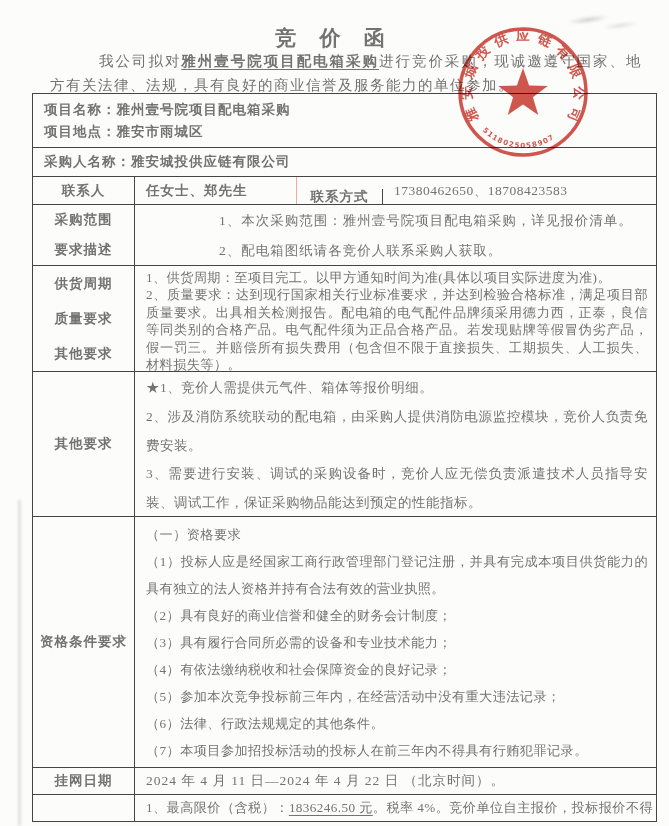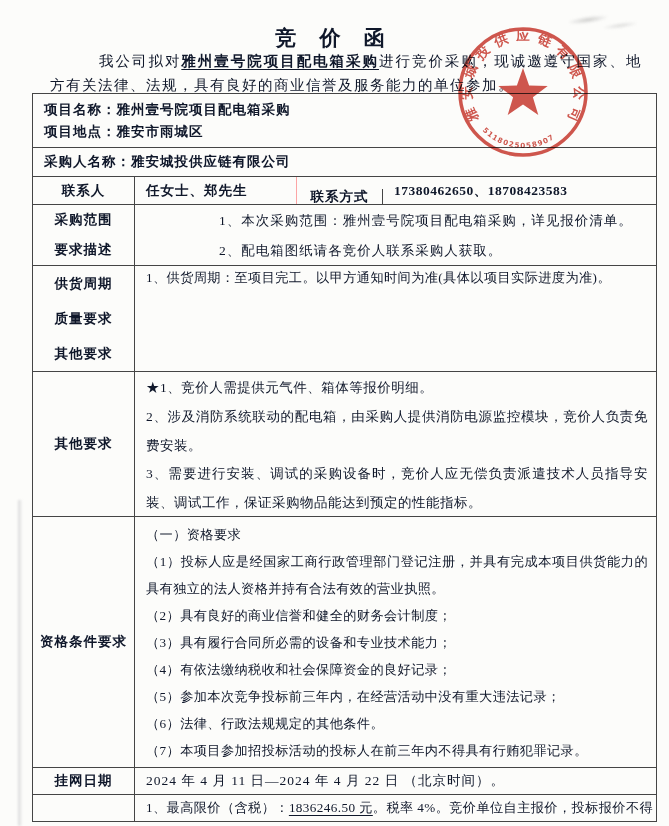--- a/index.html
+++ b/index.html
@@ -3,21 +3,21 @@
 <meta charset="utf-8">
 <style>
   html,body { margin:0; padding:0; background:#e8e8e8; }
   .page {
     position:relative;
     width:669px; height:826px;
     margin:0 auto;
     background:#fcfcfa;
     overflow:hidden;
     font-family:"Liberation Serif","DejaVu Serif",serif;
-    color:#0f172a;
+    color:#737373;
   }
   .title {
     position:absolute; top:24px; left:0; width:669px;
     margin:0; text-align:center;
     font-size:21px; font-weight:bold; letter-spacing:9px;
   }
   .intro {
     position:absolute; top:50px; left:50px; width:592px;
     margin:0; font-size:14.5px; line-height:23.5px;
     letter-spacing:1.5px; text-align:justify; text-indent:49px;
@@ -45,21 +45,21 @@
 
   .r1 { height:54px; }
   .r1 .ccol { padding-top:5px; font-weight:600; line-height:22px; }
   .r2 { height:29px; }
   .r2 .ccol { font-weight:600; }
   .r3 { height:28px; }
   .c-contact-val { flex:0 0 162px; width:162px; border-right:1px solid #fca5a5; box-sizing:border-box;
                    display:flex; align-items:center; padding-left:11px; font-weight:600; }
   .c-method-lab  { flex:0 0 86px; width:86px; border-right:1px solid #454545; box-sizing:border-box;
                    display:flex; align-items:center; justify-content:center; font-weight:600;margin-top:12px; }
-  .c-method-val  { flex:1 1 auto; display:flex; align-items:center; padding-left:11px; font-weight:700; letter-spacing:0.5px; }
+  .c-method-val  { flex:1 1 auto; display:flex; align-items:center; padding-left:11px; font-weight:400; letter-spacing:0.5px; }
   .r4 { height:61px;gap:29px; }
   .r4 .ccol div { line-height:29px; padding-top:1px;margin-left:44px; }
   .r5 { height:106px; }
   .r5 .ccol { padding-top:3px; font-size:13.2px; letter-spacing:0.4px; }
   .r5 .ccol p { margin:0; line-height:17.4px; text-align:justify; }
   .r6 { height:145px; }
   .r6 .ccol p { margin:0; line-height:28.8px; text-align:justify; letter-spacing:0.5px; }
   .r6 .ccol { padding-top:2px; }
   .r7 { height:251px; }
   .r7 .ccol { padding-top:4px; font-size:13.2px; letter-spacing:0.4px; }
@@ -135,20 +135,21 @@
     </div>
 
     <div class="row r5">
       <div class="hcol spread">
         <div>供货周期</div>
         <div>质量要求</div>
         <div>其他要求</div>
       </div>
       <div class="ccol">
         <p>1、供货周期：至项目完工。以甲方通知时间为准(具体以项目实际进度为准)。</p>
+        <p>2、质量要求：达到现行国家相关行业标准要求，并达到检验合格标准，满足项目部质量要求。出具相关检测报告。配电箱的电气配件品牌须采用德力西，正泰，良信等同类别的合格产品。电气配件须为正品合格产品。若发现贴牌等假冒伪劣产品，假一罚三。并赔偿所有损失费用（包含但不限于直接损失、工期损失、人工损失、材料损失等）。</p>
       </div>
     </div>
 
     <div class="row r6">
       <div class="hcol">其他要求</div>
       <div class="ccol">
         <p>★1、竞价人需提供元气件、箱体等报价明细。</p>
         <p>2、涉及消防系统联动的配电箱，由采购人提供消防电源监控模块，竞价人负责免费安装。</p>
         <p>3、需要进行安装、调试的采购设备时，竞价人应无偿负责派遣技术人员指导安装、调试工作，保证采购物品能达到预定的性能指标。</p>
       </div>

